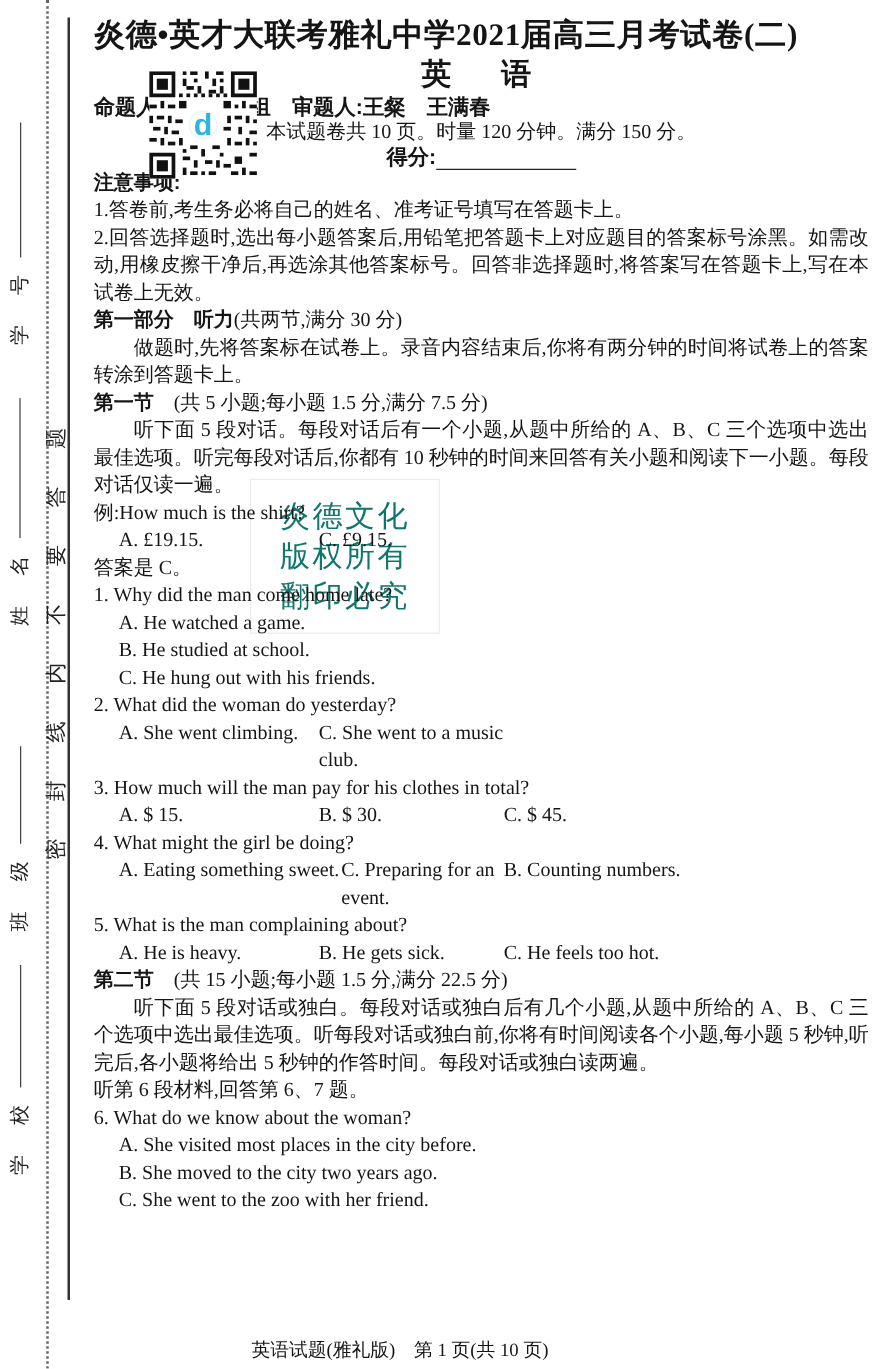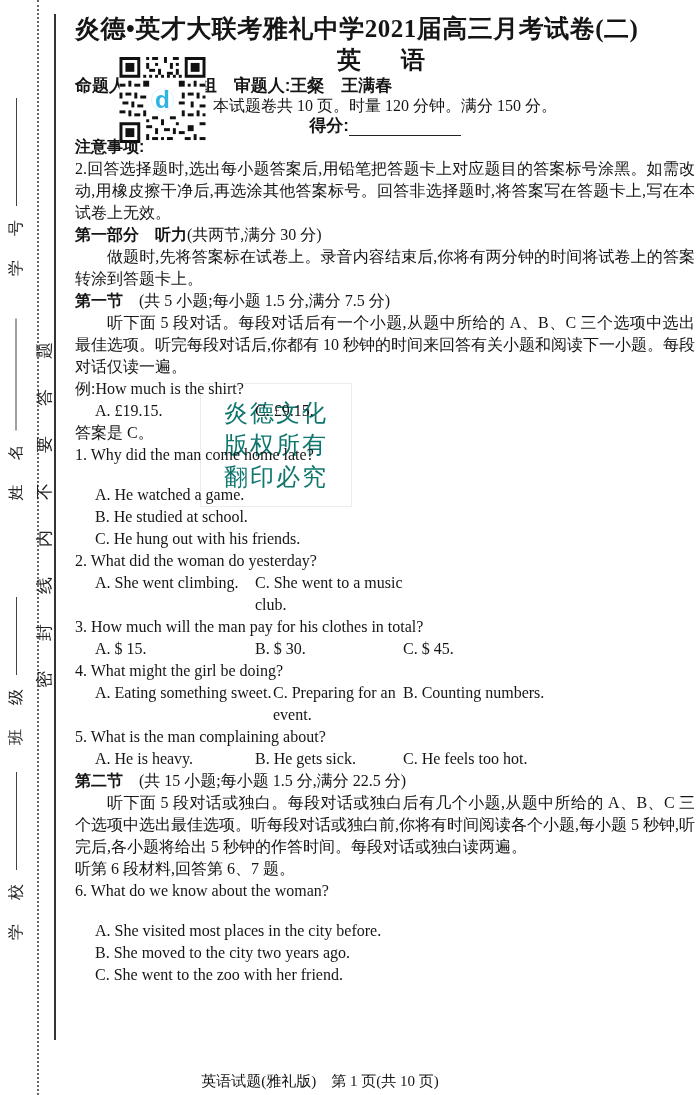--- a/index.html
+++ b/index.html
@@ -43,21 +43,21 @@
   .paper-info{font-size:16px;line-height:20px;text-align:center;margin-top:8px;}
   .score-row{margin-top:6px;line-height:20px;text-align:center;font-weight:bold;font-size:17px;
              font-family:"Liberation Sans","DejaVu Sans",sans-serif;}
   .score-blank{display:inline-block;width:112px;border-bottom:1.5px solid #222;height:16px;vertical-align:bottom;}
 
   .body-text{font-size:16px;line-height:22px;text-align:justify;}
   .bold-sans{font-weight:bold;font-family:"Liberation Sans","DejaVu Sans",sans-serif;}
   .notice-title{margin-top:11px;}
   .indent{text-indent:2em;}
 
-  .opts-stack{padding-left:20px;margin-top:18px;}
+  .opts-stack{padding-left:20px;}
   .opts-row{display:grid;grid-template-columns:160px 148px auto;padding-left:20px;
             font-size:16px;line-height:22px;}
   .opts-row.wide{grid-template-columns:178px 130px auto;}
 
   .footer{position:absolute;left:0;top:1056px;width:640px;text-align:center;
           font-size:15px;line-height:20px;z-index:2;}
 </style>
 </head>
 <body>
 
@@ -176,20 +176,21 @@
   <div class="content">
 
     <p class="title">炎德•英才大联考雅礼中学2021届高三月考试卷(二)</p>
     <p class="subject">英　语</p>
     <p class="setters">命题人:高三备课组　审题人:王粲　王满春</p>
     <p class="paper-info">本试题卷共 10 页。时量 120 分钟。满分 150 分。</p>
 
     <p class="score-row"><span>得分:</span><span class="score-blank"></span></p>
 
     <p class="body-text bold-sans notice-title">注意事项:</p>
+    <p class="body-text">1.答卷前,考生务必将自己的姓名、准考证号填写在答题卡上。</p>
     <p class="body-text">2.回答选择题时,选出每小题答案后,用铅笔把答题卡上对应题目的答案标号涂黑。如需改动,用橡皮擦干净后,再选涂其他答案标号。回答非选择题时,将答案写在答题卡上,写在本试卷上无效。</p>
 
     <p class="body-text"><span class="bold-sans">第一部分　听力</span><span>(共两节,满分 30 分)</span></p>
     <p class="body-text indent">做题时,先将答案标在试卷上。录音内容结束后,你将有两分钟的时间将试卷上的答案转涂到答题卡上。</p>
 
     <p class="body-text"><span class="bold-sans">第一节</span><span>　(共 5 小题;每小题 1.5 分,满分 7.5 分)</span></p>
     <p class="body-text indent">听下面 5 段对话。每段对话后有一个小题,从题中所给的 A、B、C 三个选项中选出最佳选项。听完每段对话后,你都有 10 秒钟的时间来回答有关小题和阅读下一小题。每段对话仅读一遍。</p>
 
     <p class="body-text">例:How much is the shirt?</p>
     <div class="opts-row">

